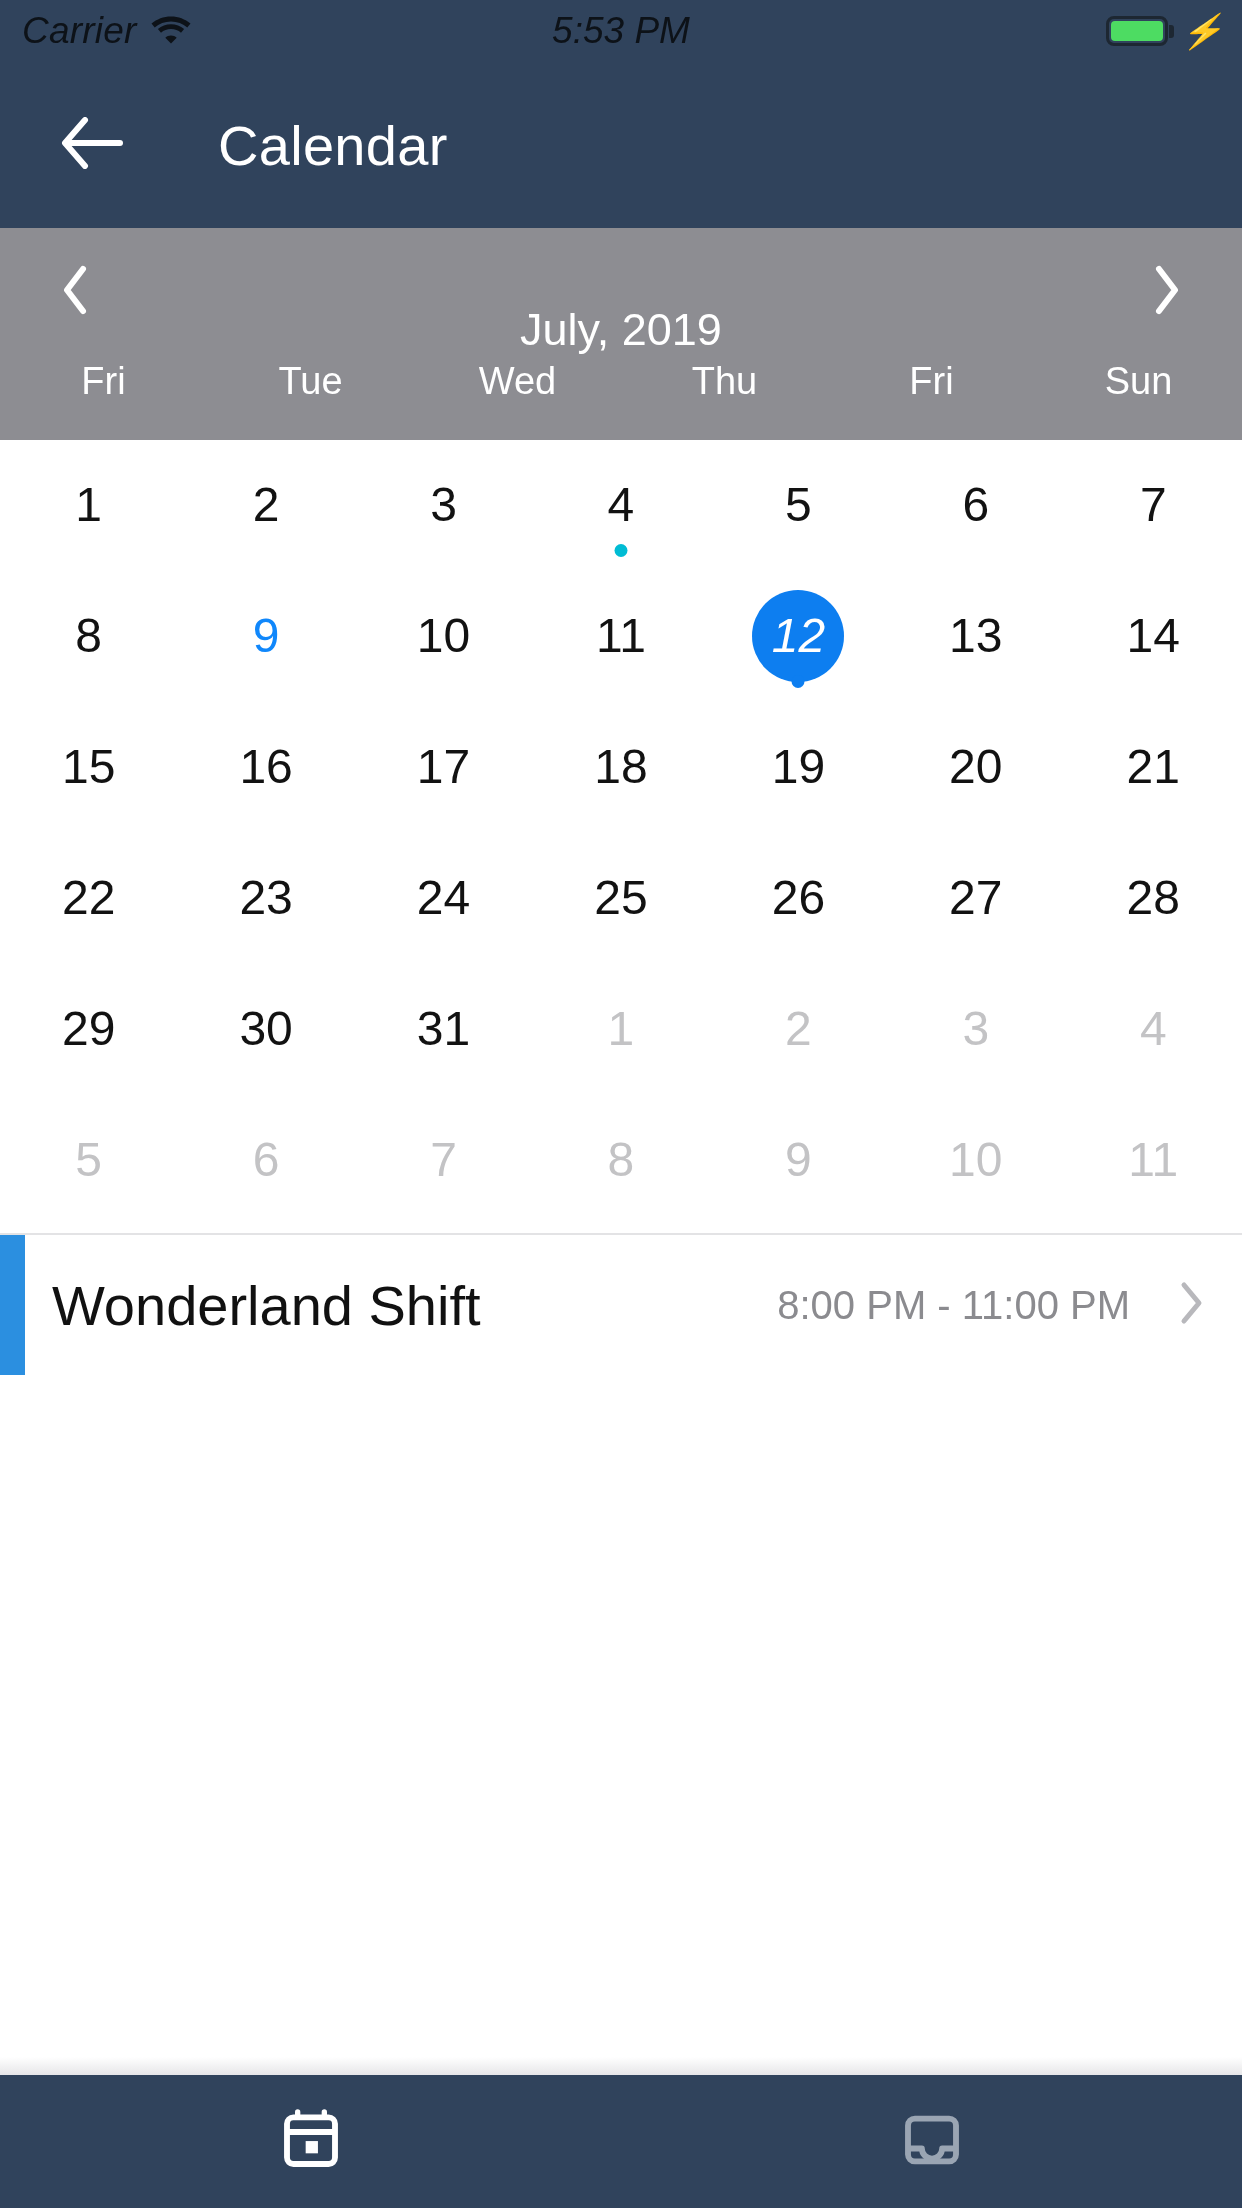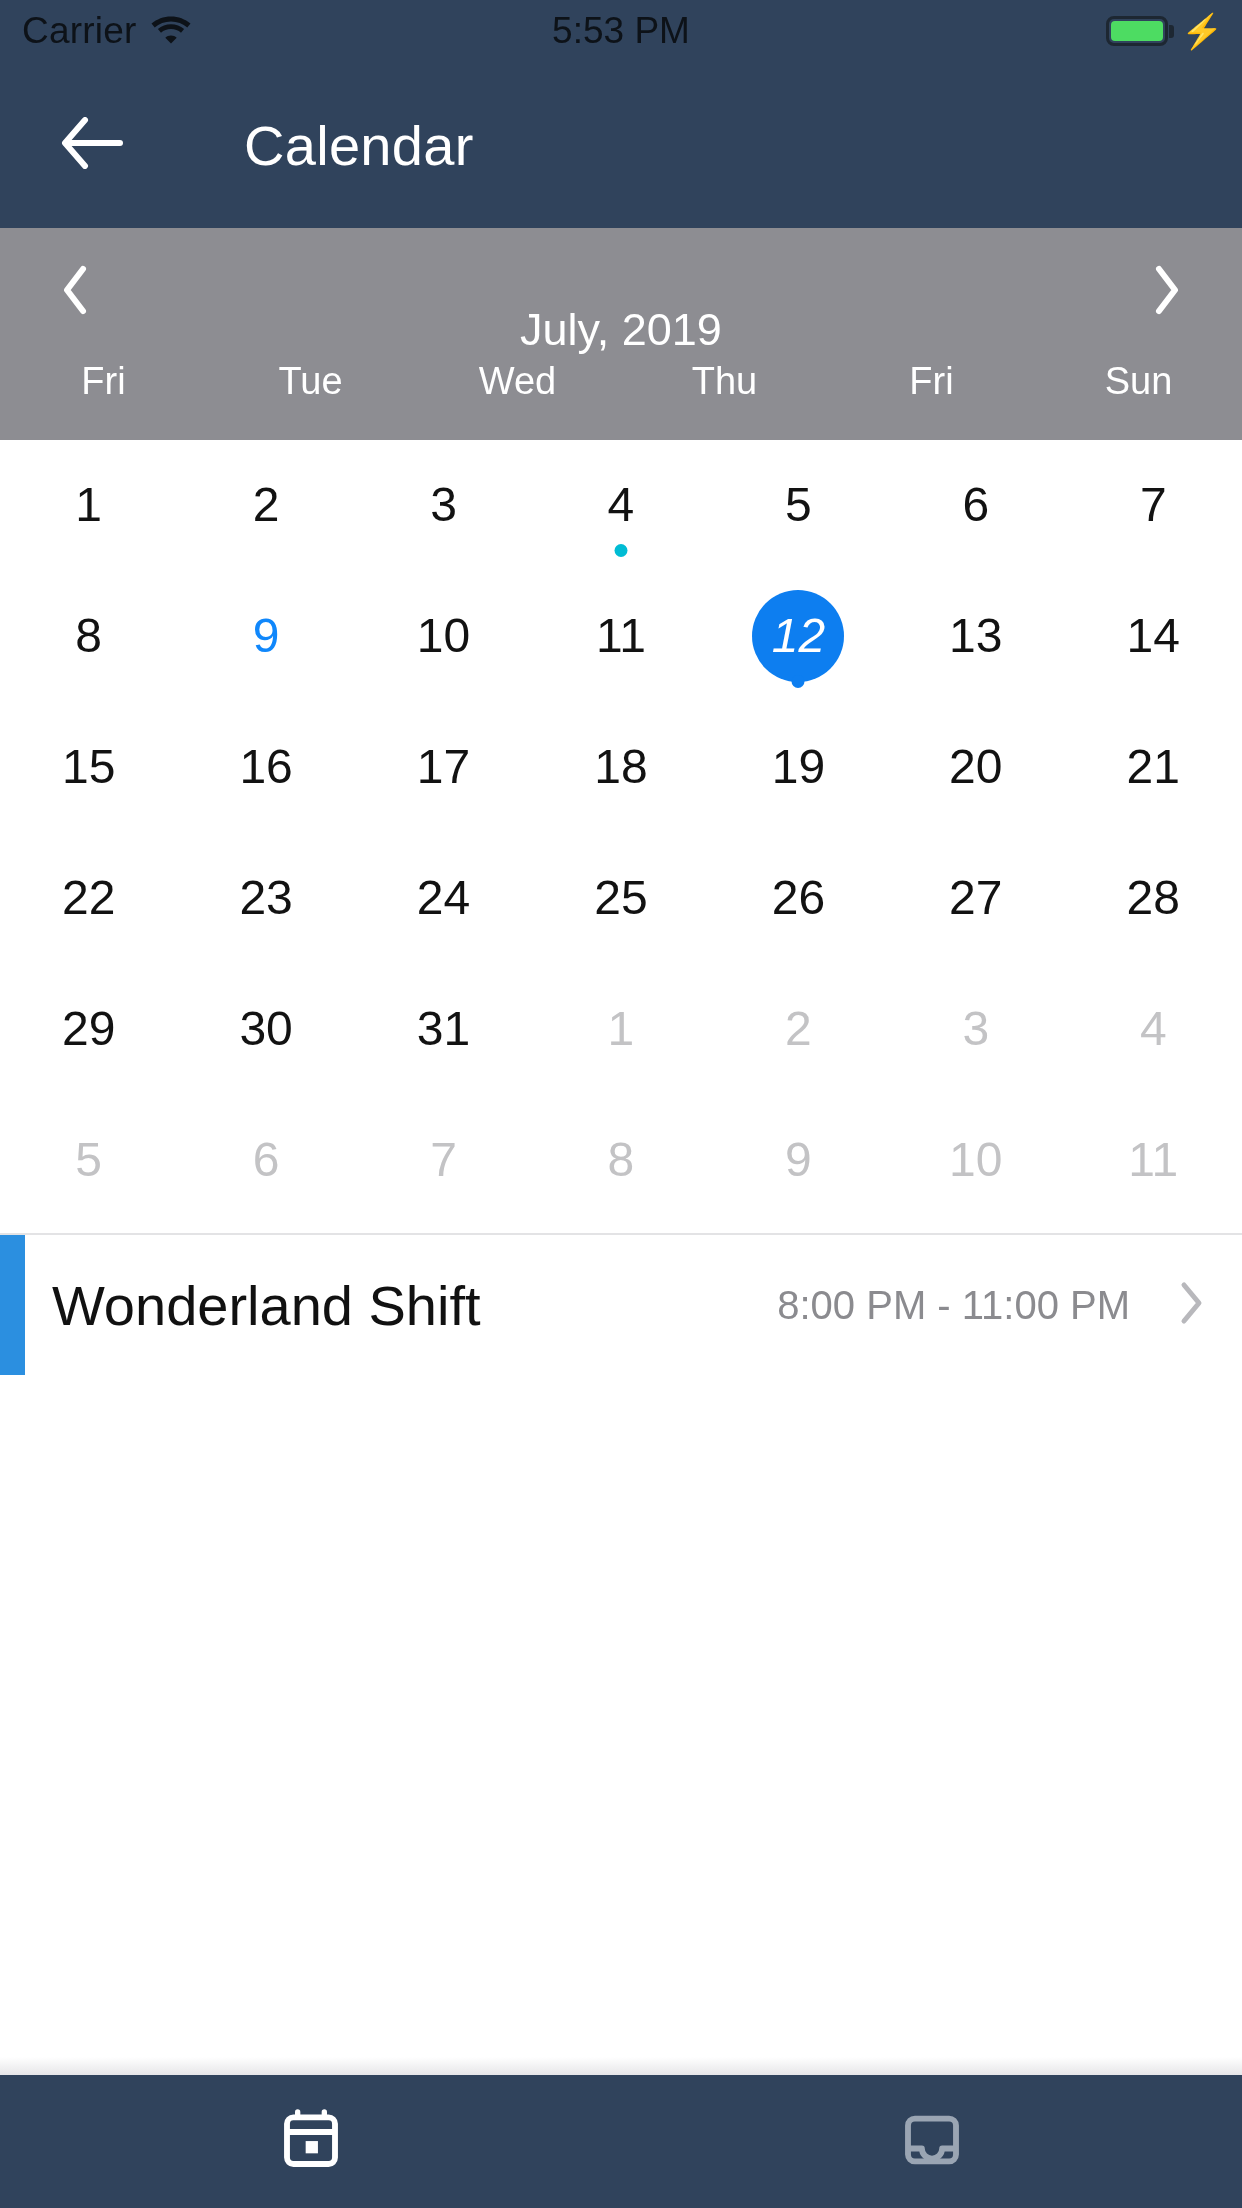--- a/index.html
+++ b/index.html
@@ -8,21 +8,21 @@
     background:#ffffff;
     font-family:"Liberation Sans", sans-serif;
     overflow:hidden;
   }
   .phone { position:relative; width:1242px; height:2208px; background:#ffffff; }
 
   
   .statusbar{
     position:absolute; top:0; left:0; width:1242px; height:62px;
     background:#30435c;
-    display:flex; align-items:center;
+    display:flex; align-items:center;font-style:italic;
   }
   .sb-left{ position:absolute; left:22px; display:flex; align-items:center; gap:14px; }
   .sb-carrier{ font-size:37px; color:#0d1218; letter-spacing:.2px; }
   .sb-wifi{ display:block; }
   .sb-center{
     position:absolute; left:0; width:1242px; text-align:center;
     font-size:37px; color:#0d1218; font-weight:400;
   }
   .sb-right{ position:absolute; right:18px; display:flex; align-items:center; gap:6px; }
   .battery{
@@ -37,21 +37,21 @@
   .navbar{
     position:absolute; top:62px; left:0; width:1242px; height:166px;
     background:#30435c; display:flex; align-items:center;
   }
   .nav-back{
     position:absolute; left:48px; width:88px; height:88px;
     display:flex; align-items:center; justify-content:center; cursor:pointer;
   }
   .nav-title{
     position:absolute; left:218px;
-    font-size:56px; color:#ffffff; font-weight:400; letter-spacing:.3px;margin-left:26px;
+    font-size:56px; color:#ffffff; font-weight:400; letter-spacing:.3px;
   }
 
   
   .month-header{
     position:absolute; top:228px; left:0; width:1242px; height:212px;
     background:#8d8d92;
   }
   .month-row{
     position:absolute; top:0; left:0; width:1242px; height:128px;
     display:flex; align-items:flex-end; justify-content:center;

